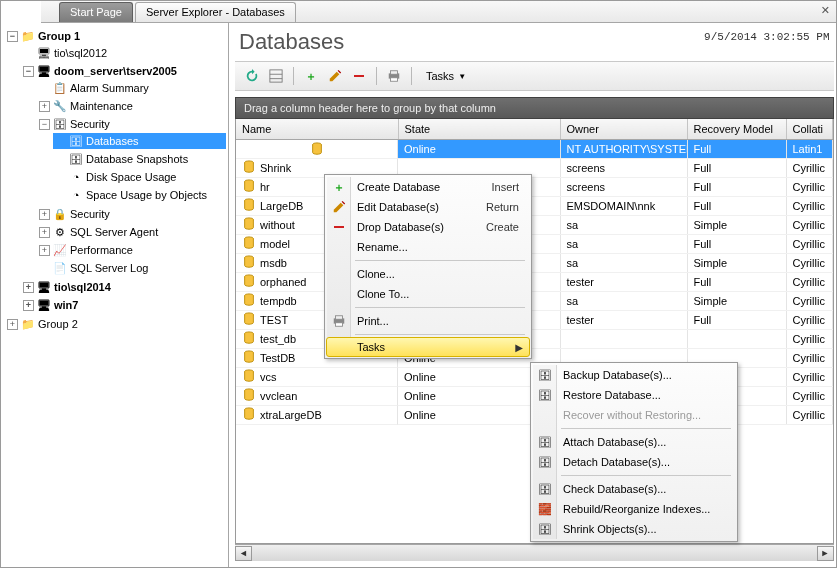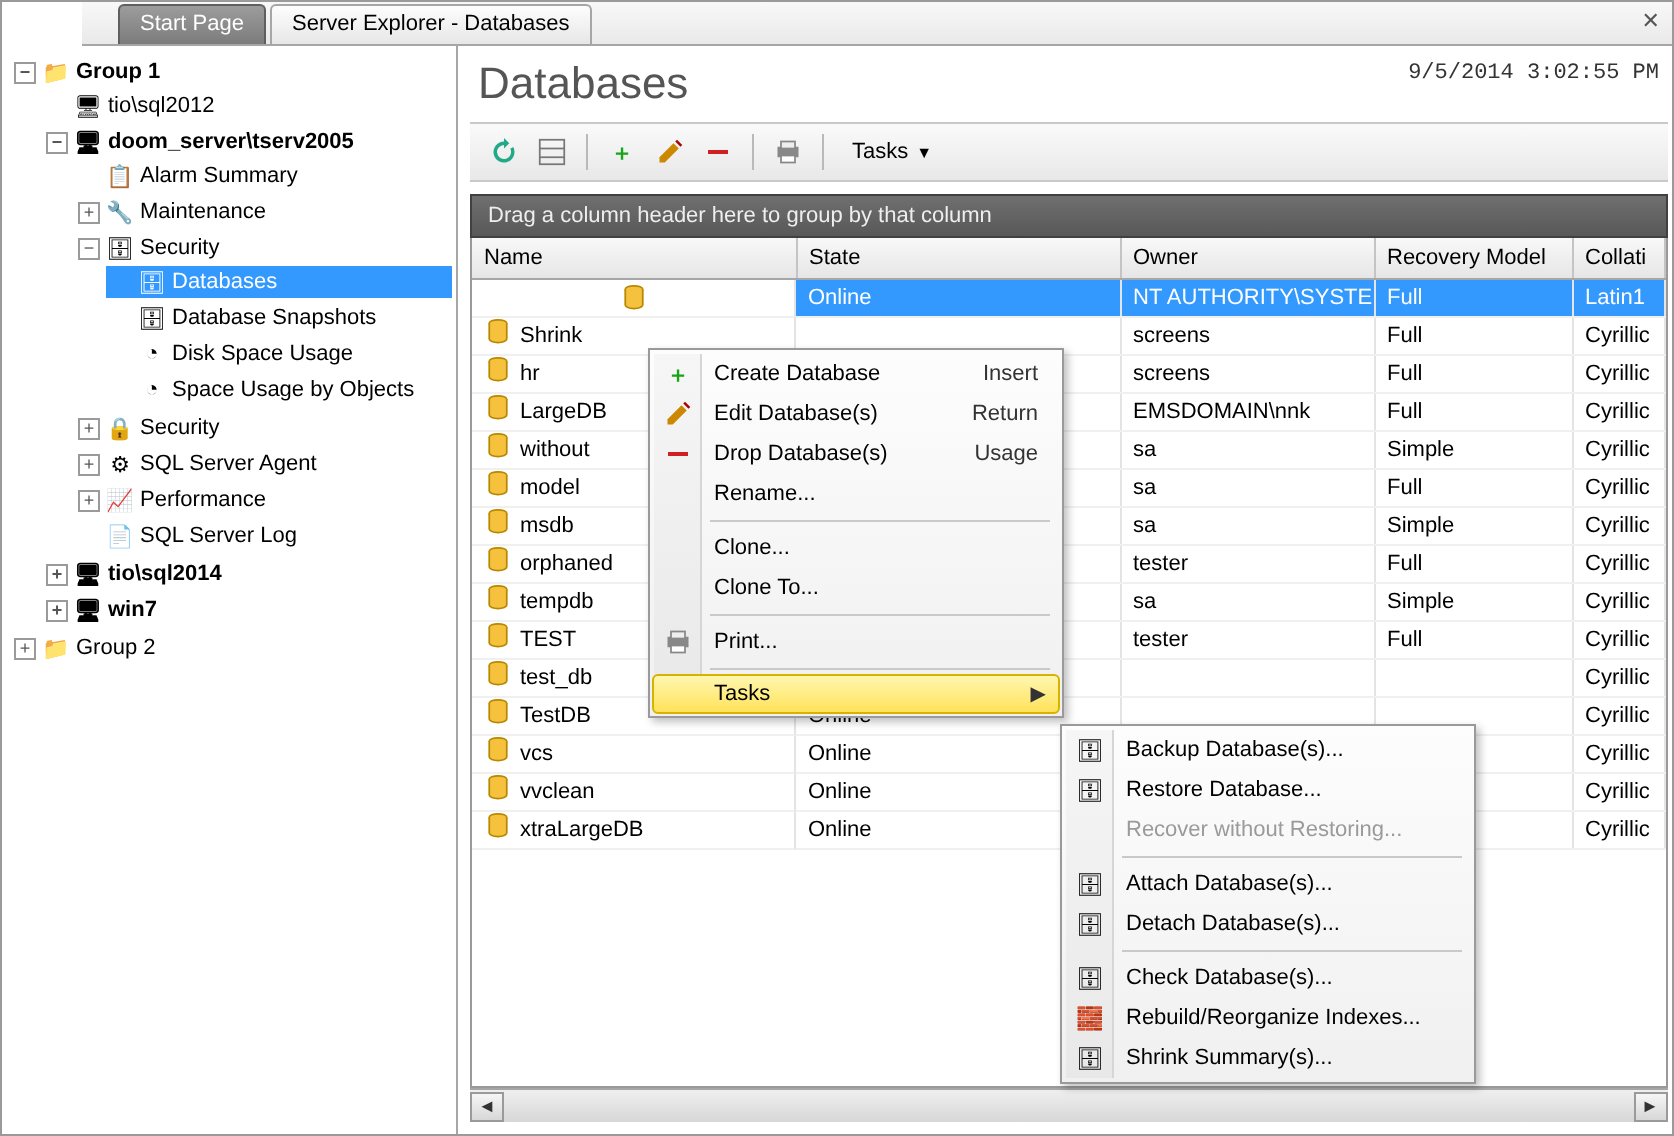--- a/index.html
+++ b/index.html
@@ -617,21 +617,21 @@
             </svg>
           </span>
         <span>Edit Database(s)</span>
         <span class="shortcut">Return</span>
       </div>
       <div class="row">
         <span class="ricon">
             <span class="i-minus"></span>
           </span>
         <span>Drop Database(s)</span>
-        <span class="shortcut">Usage</span>
+        <span class="shortcut">Create</span>
       </div>
       <div class="row">
           <span>Rename...</span>
         </div>
       <div class="sep"></div>
       <div class="row">
           <span>Clone...</span>
         </div>
       <div class="row">
           <span>Clone To...</span>
@@ -680,18 +680,18 @@
       <div class="row">
           <span class="ricon">🗄</span>
           <span>Check Database(s)...</span>
         </div>
       <div class="row">
           <span class="ricon">🧱</span>
           <span>Rebuild/Reorganize Indexes...</span>
         </div>
       <div class="row">
           <span class="ricon">🗄</span>
-          <span>Shrink Summary(s)...</span>
+          <span>Shrink Objects(s)...</span>
         </div>
     </div>
 
   </div>
 </div>
 
 </body></html>

